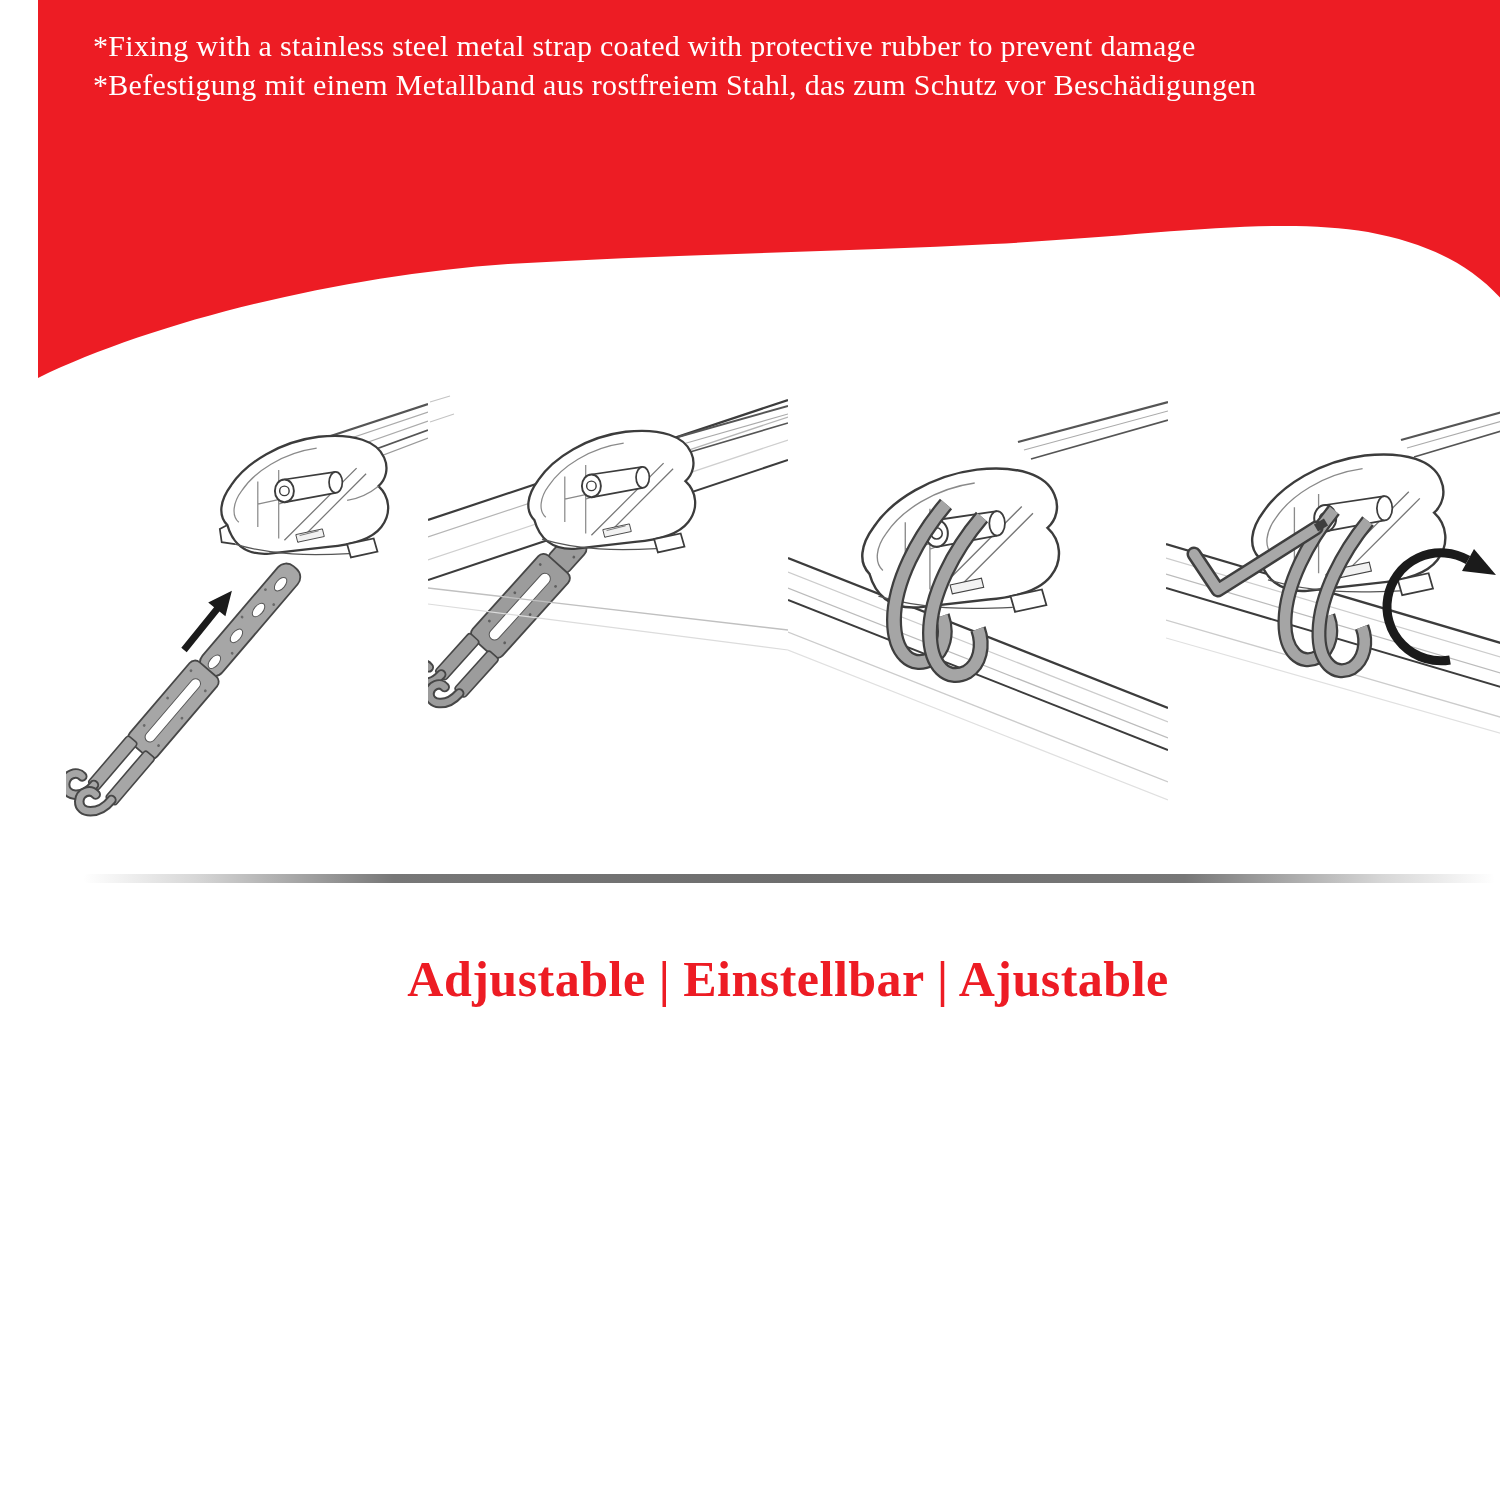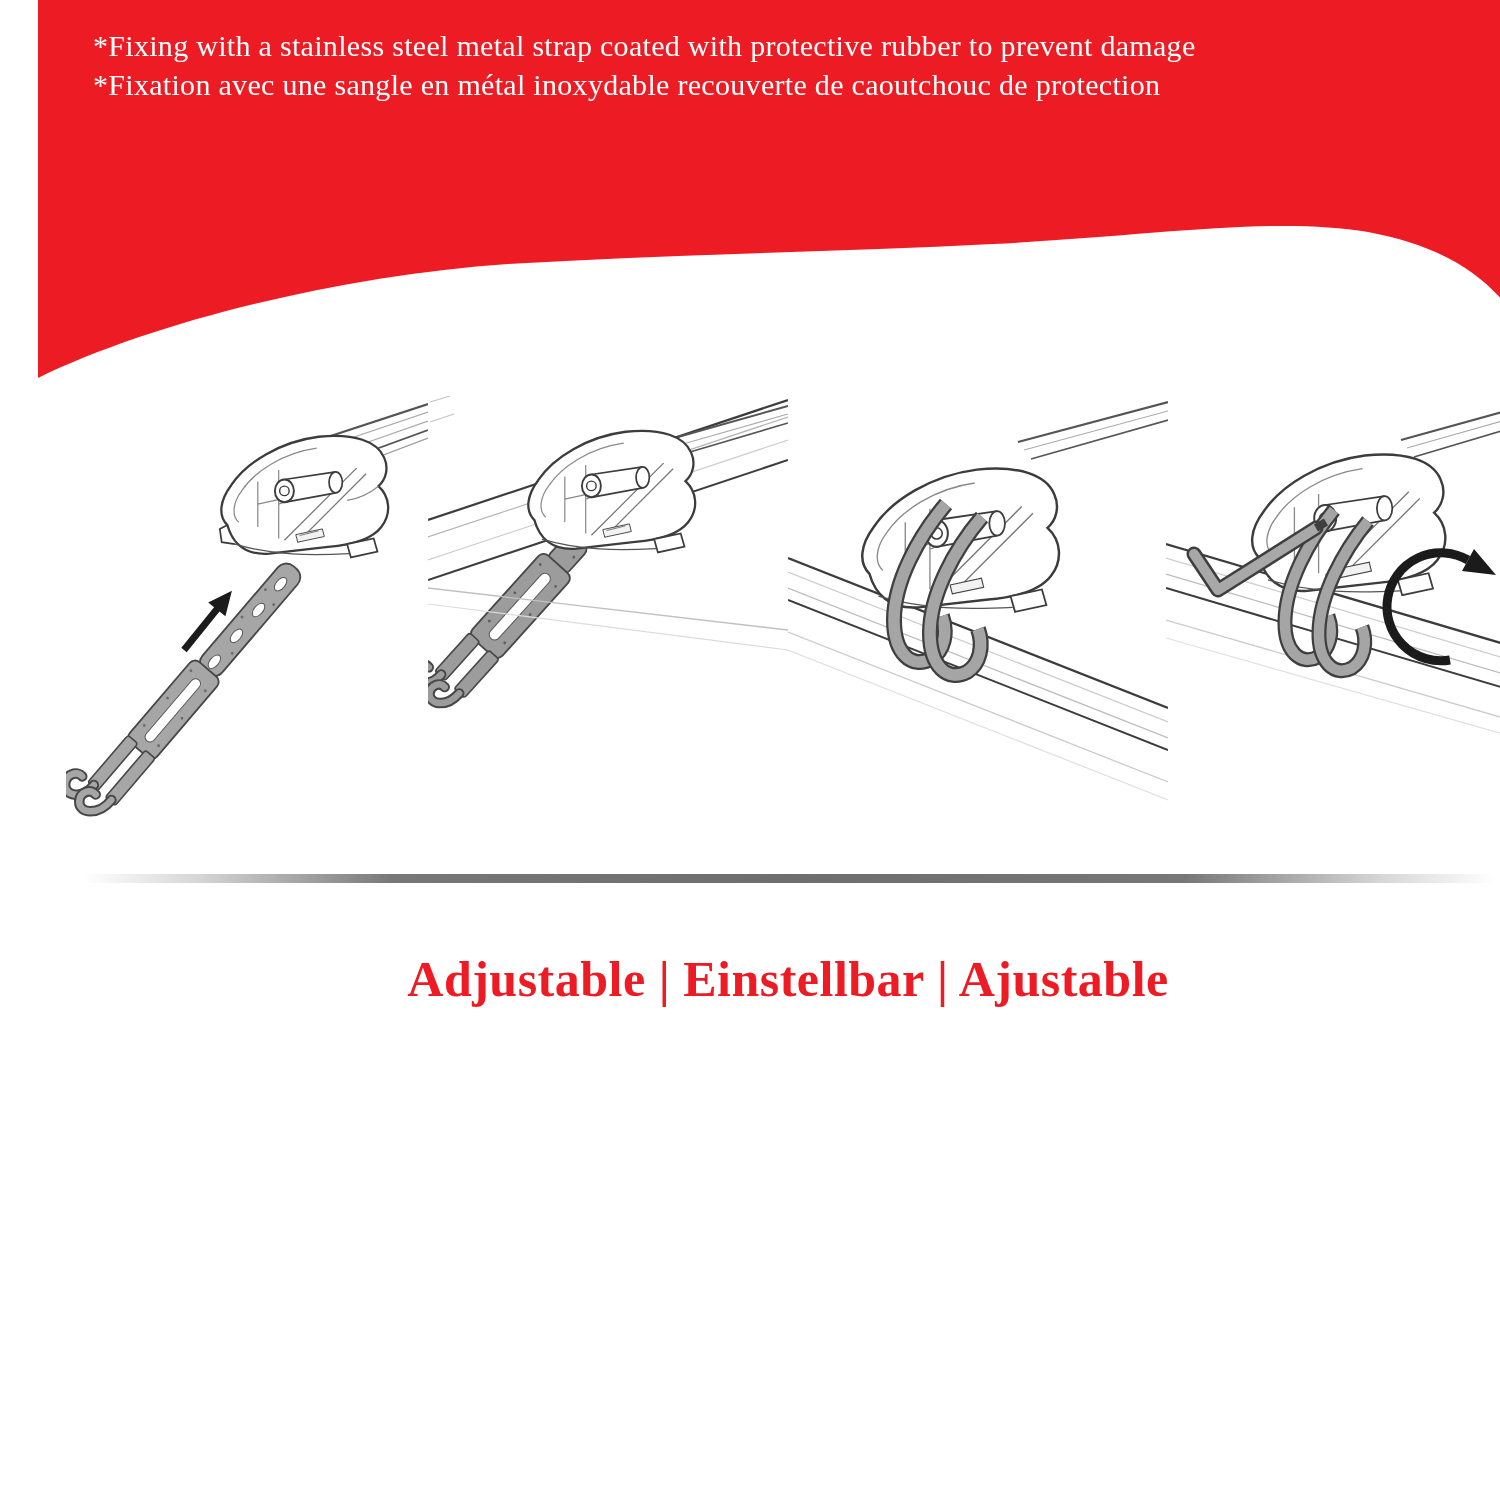--- a/index.html
+++ b/index.html
@@ -31,21 +31,21 @@
 <body>
 
 <div class="canvas">
 
   <svg class="banner-svg" viewBox="0 0 1500 400" preserveAspectRatio="none">
     <path d="M0,0 H1500 V360 C1470,285 1415,248 1330,232 C1235,216 1115,236 955,244
          C800,252 640,254 470,264 C300,276 115,322 0,378 Z" fill="#ED1C24"></path>
   </svg>
   <div class="banner-text">
     <div>*Fixing with a stainless steel metal strap coated with protective rubber to prevent damage</div>
-    <div>*Fixation avec une sangle en métal inoxydable recouverte de caoutchouc de protection</div>
+    <div>*Befestigung mit einem Metallband aus rostfreiem Stahl, das zum Schutz vor Beschädigungen</div>
   </div>
 
   <svg class="step-svg" style="left:28px;top:392px" width="362" height="450" viewBox="0 0 362 450">
     <g>
       <path d="M222,58 L362,12" stroke="#555" stroke-width="2.2" fill="none"></path>
       <path d="M226,66 L362,20" stroke="#ababab" stroke-width="1.2" fill="none"></path>
       <path d="M231,75 L362,29" stroke="#ababab" stroke-width="1.2" fill="none"></path>
       <path d="M236,84 L362,38" stroke="#555" stroke-width="1.8" fill="none"></path>
       <path d="M241,92 L362,46" stroke="#9a9a9a" stroke-width="1.2" fill="none"></path>
     </g>

